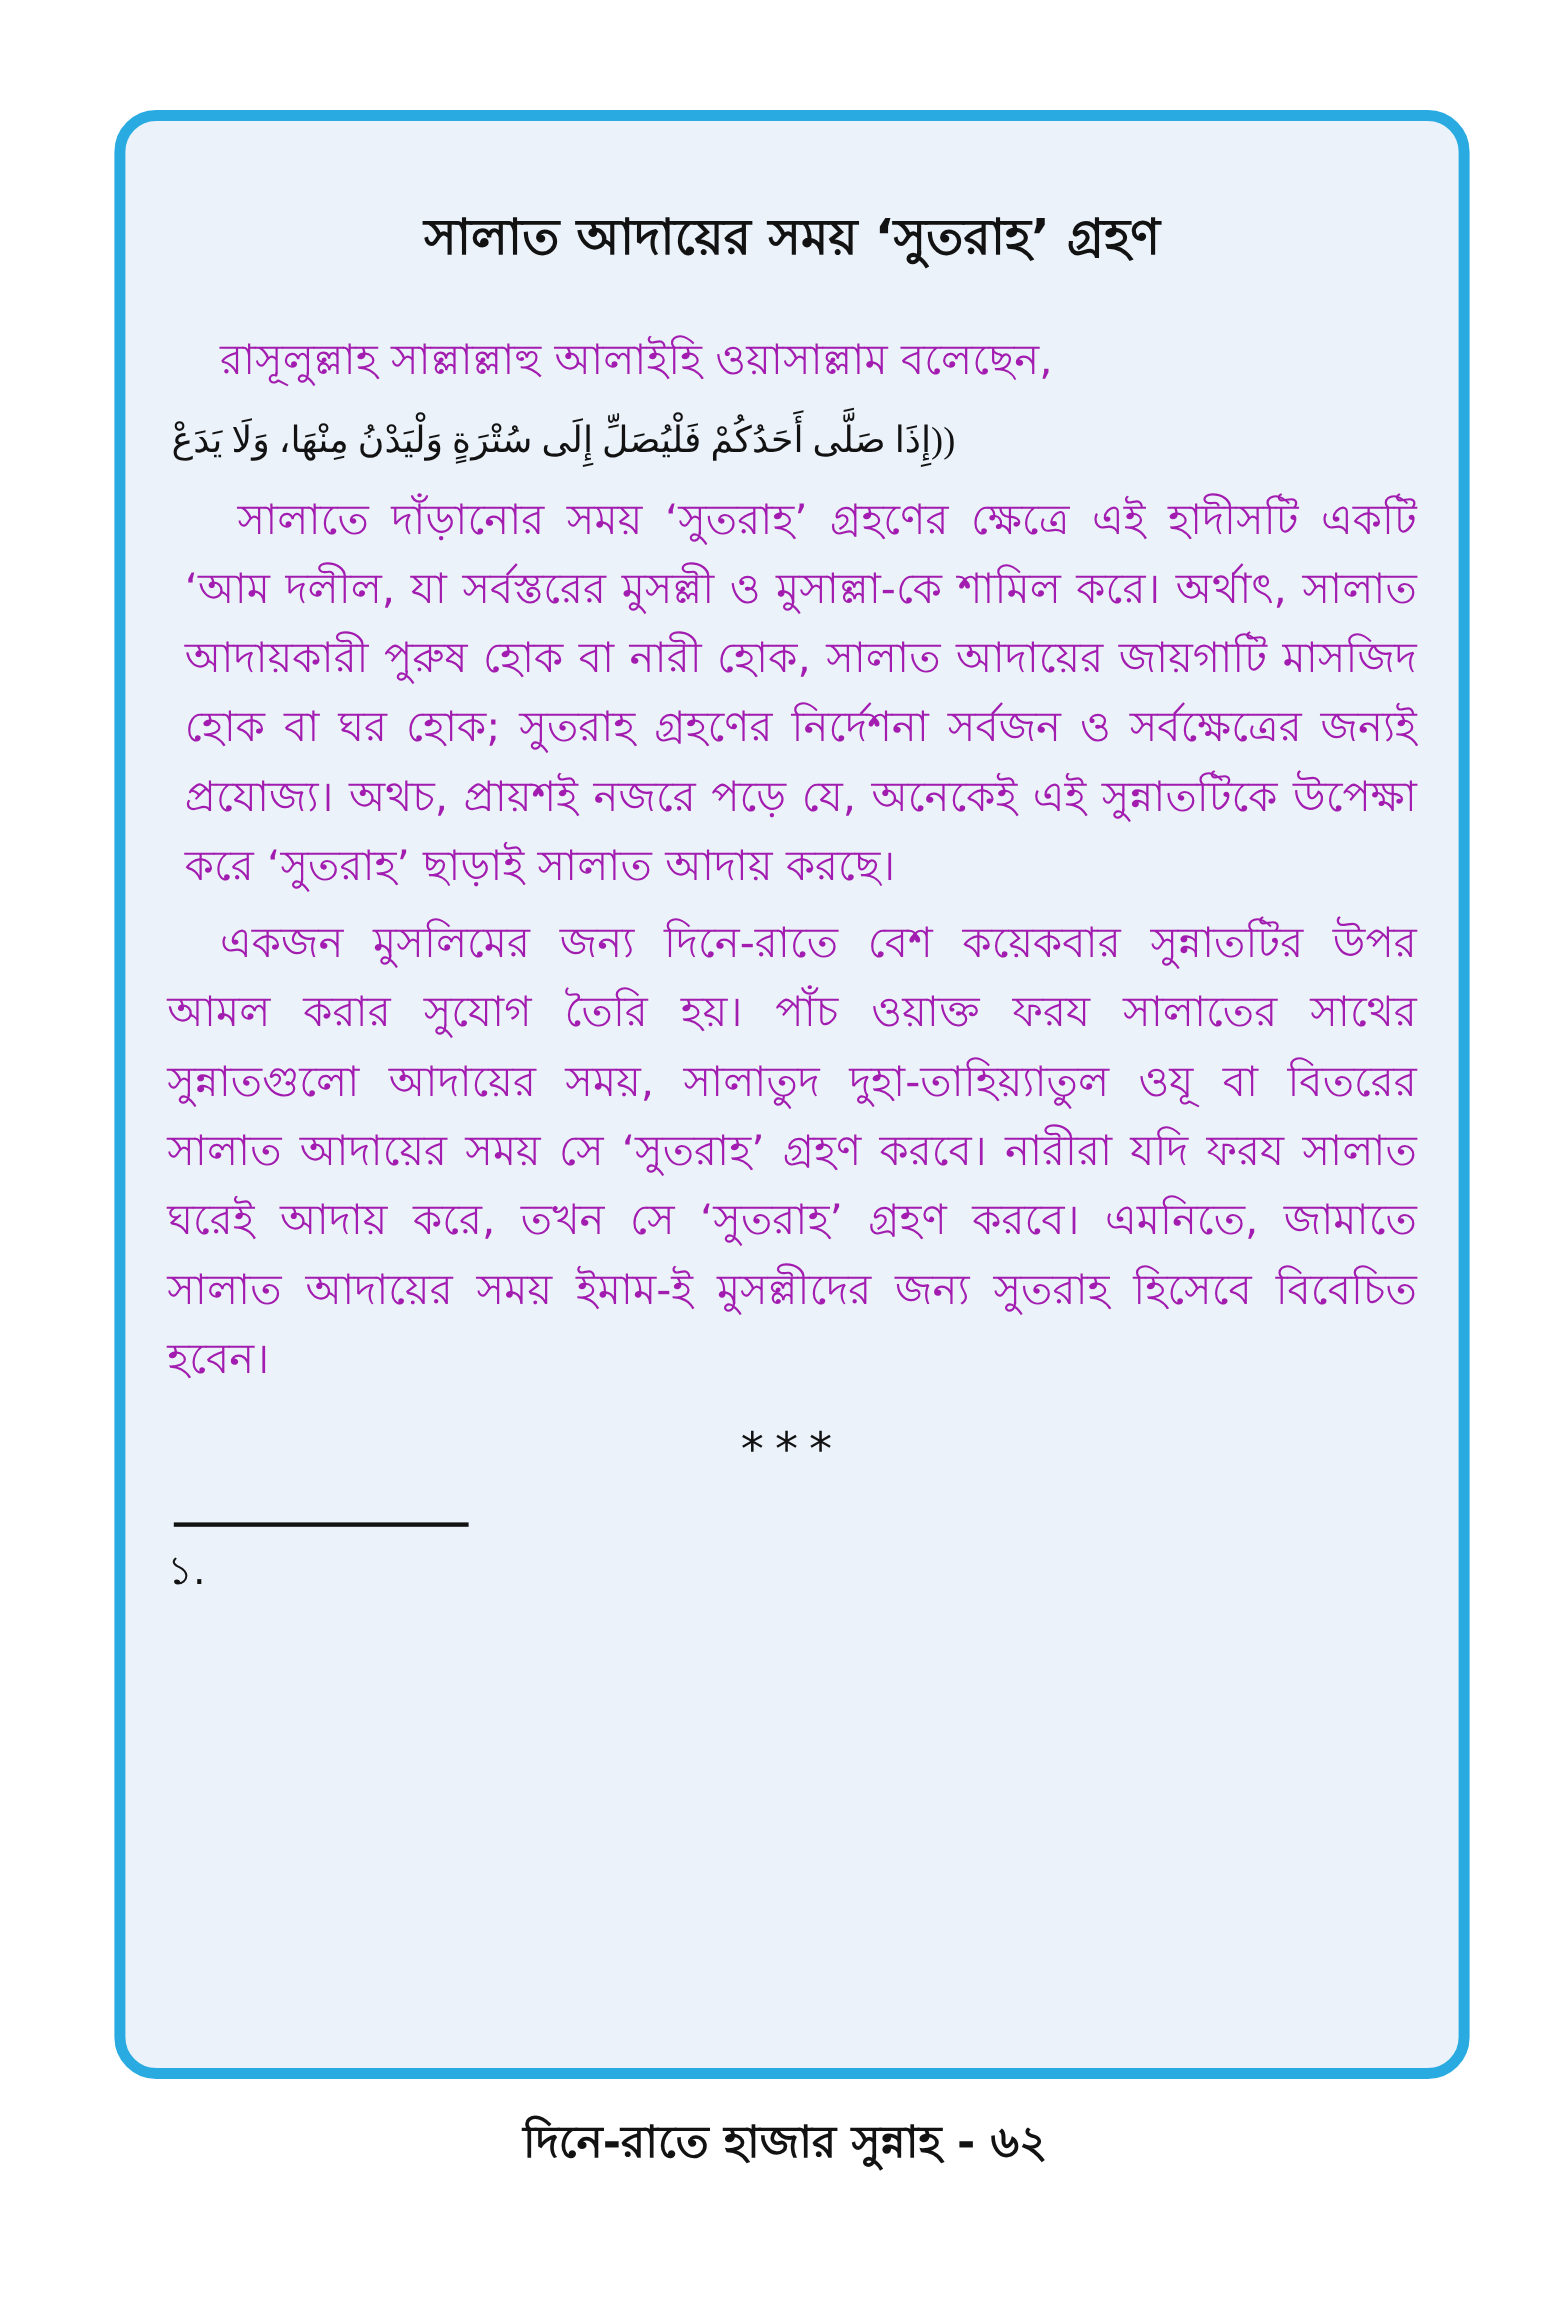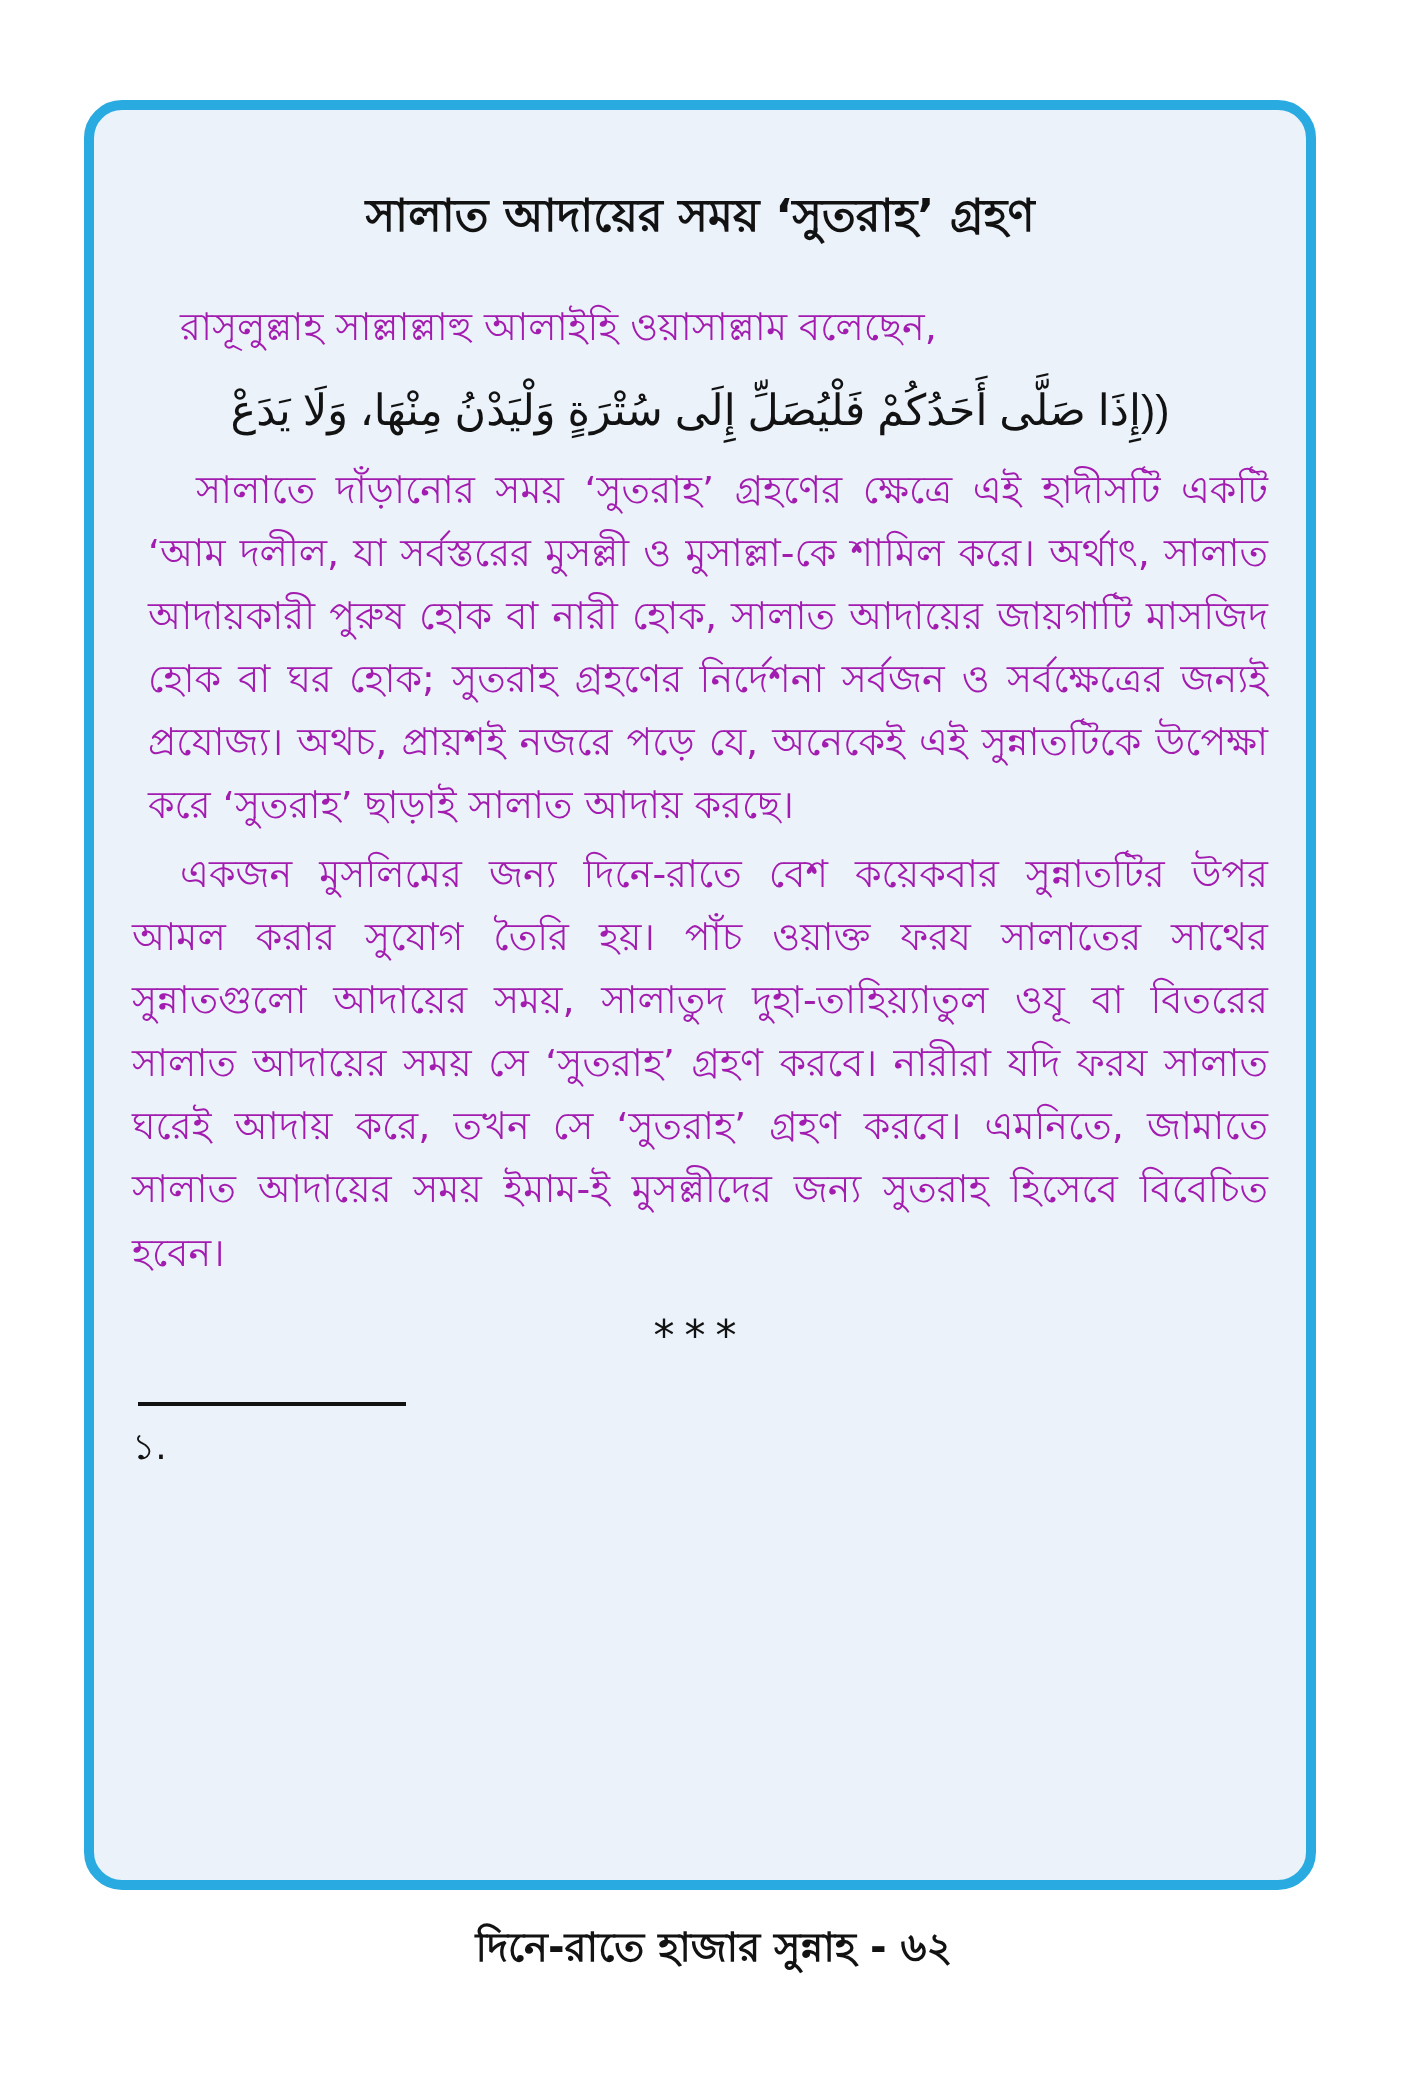--- a/index.html
+++ b/index.html
@@ -6,21 +6,21 @@
   html, body {
     width: 1425px; height: 2100px;
     background: #ffffff;
     font-family: "DejaVu Sans", sans-serif;
     color: #121212;
   }
   .page { position: relative; width: 1425px; height: 2100px; }
 
   .content-box {
     position: absolute;
-    left: 84px; top: 100px;
+    left: 104px; top: 100px;
     width: 1232px; height: 1790px;
     background: #ebf2fa;
     border: 10px solid #29abe2;
     border-radius: 38px;
     padding: 78px 38px 28px 38px;
     overflow: hidden;
   }
 
   .chapter-title {
     text-align: center;
@@ -37,23 +37,23 @@
     text-align: justify;
     text-indent: 48px;
     margin-bottom: 6px;
     color: #a21caf;
   }
 
   .intro-line { margin-bottom: 0; }
 
   .arabic-block {
     direction: rtl;
-    text-align: center;
-    font-family: Liberation Sans, sans-serif;
-    font-size: 43px;
+    text-align: left;
+    font-family: Liberation Serif, serif;
+    font-size: 33px;
     line-height: 1.75;
     padding: 8px 4px 10px 4px;
     color: #121212;
   }
 
   .quote-para { margin-bottom: 26px; }
   .quote-para sup {
     font-size: 24px;
     vertical-align: super;
     line-height: 0;

